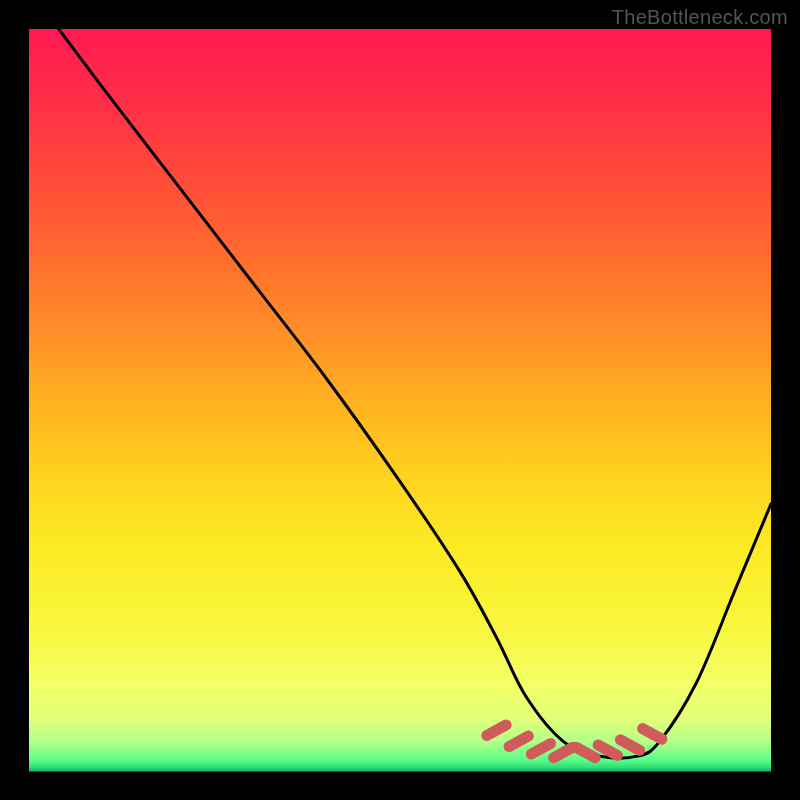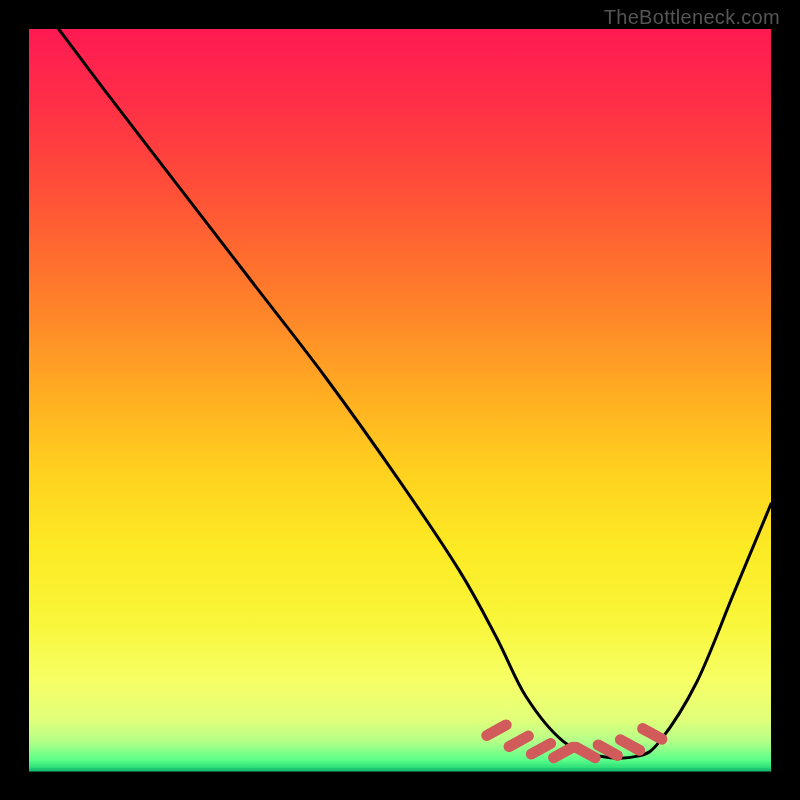--- a/index.html
+++ b/index.html
@@ -8,21 +8,21 @@
     background: #000;
     width: 800px;
     height: 800px;
     overflow: hidden;
     position: relative;
     font-family: Arial, sans-serif;
   }
   .watermark {
     position: absolute;
     top: 6px;
-    right: 20px;
+    right: 12px;
     color: #555;
     font-size: 20px;
     font-weight: 500;
     letter-spacing: 0.3px;
     z-index: 10;
   }
   .chart-area {
     position: absolute;
     left: 29px;
     top: 29px;

